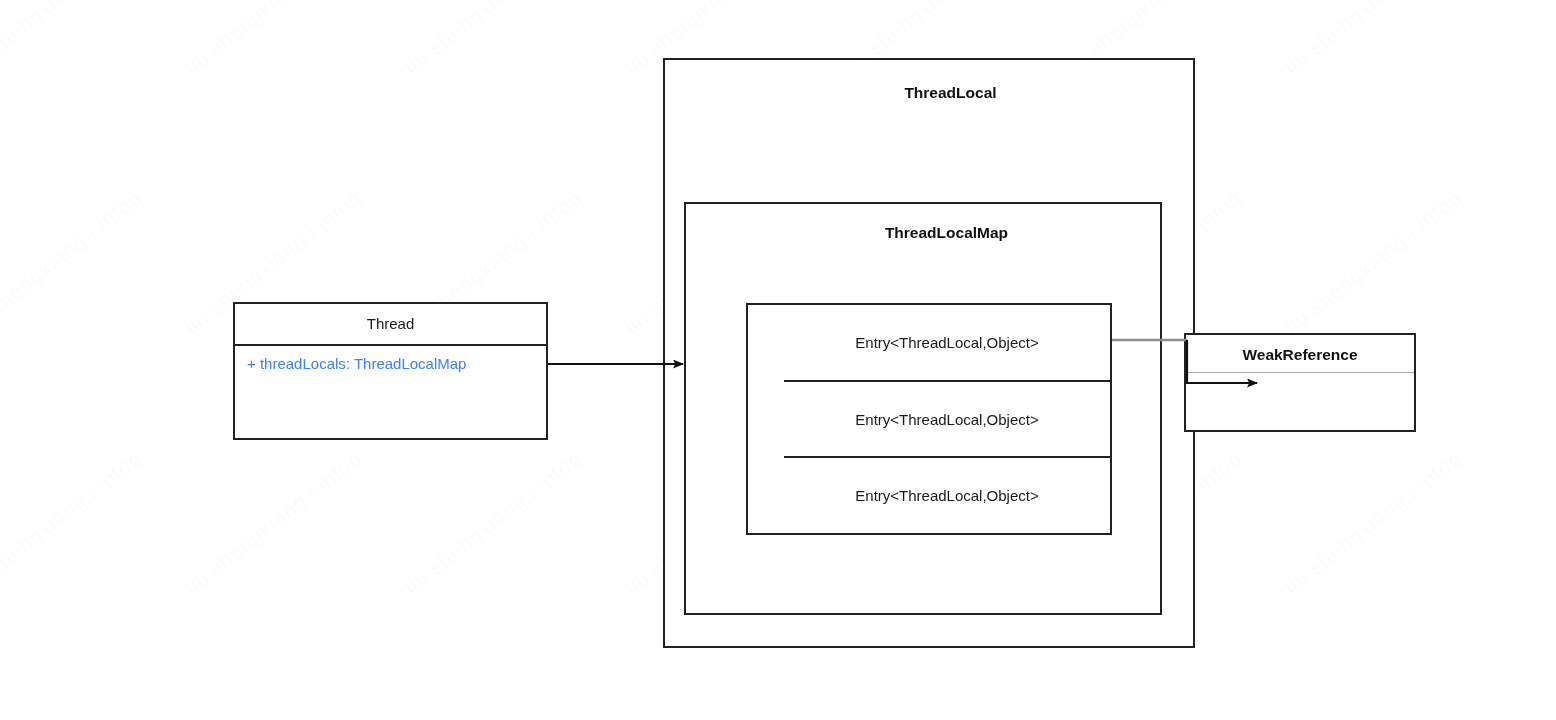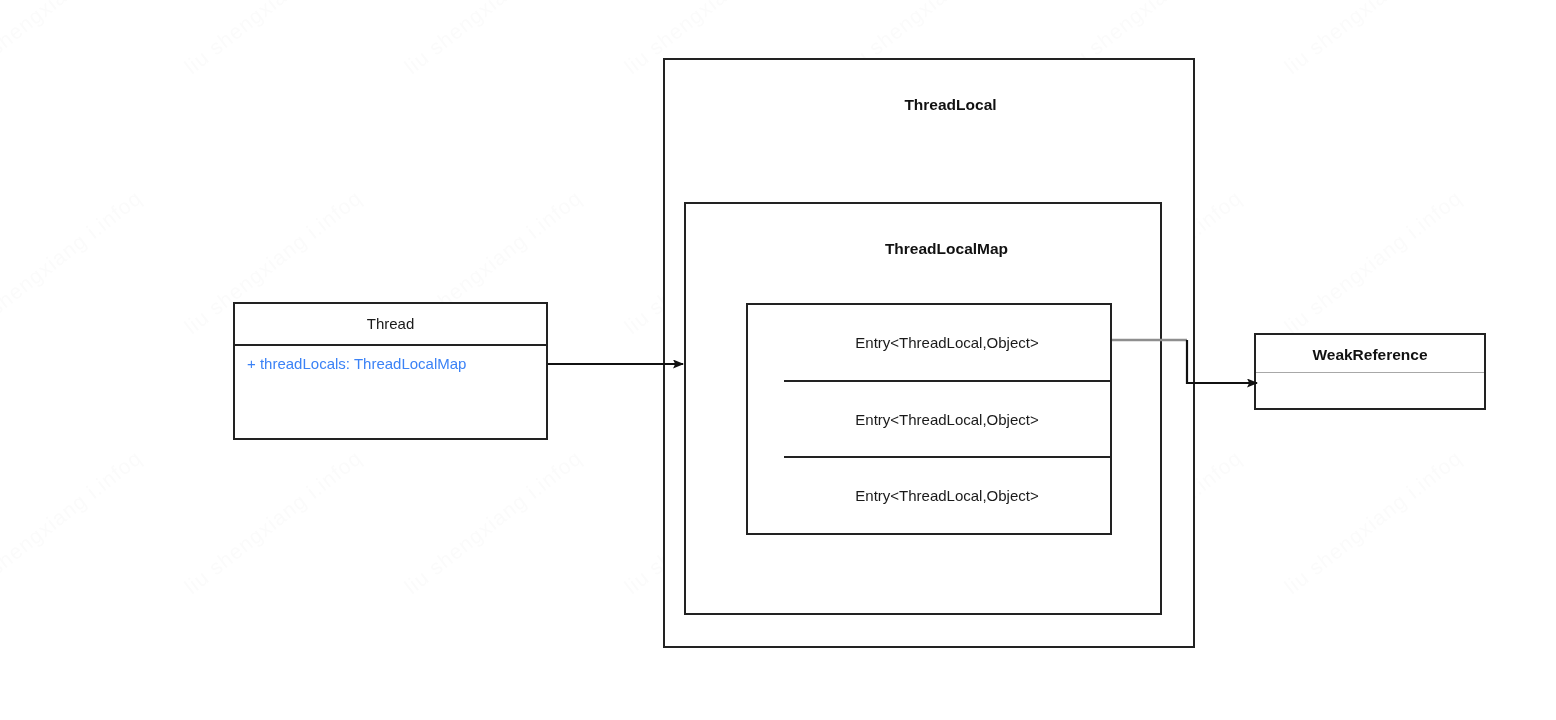--- a/index.html
+++ b/index.html
@@ -72,30 +72,30 @@
     white-space: nowrap;
   }
 
   
   #threadlocal-box {
     left: 663px;
     top: 58px;
     width: 532px;
     height: 590px;
   }
-  #threadlocal-box > .container-title { top: 36px; padding-left: 43px; }
+  #threadlocal-box > .container-title { top: 24px; padding-left: 43px; }
 
   
   #threadlocalmap-box {
     left: 684px;
     top: 202px;
     width: 478px;
     height: 413px;
   }
-  #threadlocalmap-box > .container-title { top: 36px; margin-left: 47px; }
+  #threadlocalmap-box > .container-title { top: 20px; margin-left: 47px; }
 
   
   #entry-list-box {
     left: 746px;
     top: 303px;
     width: 366px;
     height: 232px;
     display: flex;
     flex-direction: column;
     padding-left: 36px;
@@ -142,24 +142,24 @@
     position: absolute;
     left: 12px;
     top: 51px;
     font-size: 15px;
     color: #3b82f6;
     white-space: nowrap;
   }
 
   
   #weakreference-box {
-    left: 1254px;
+    left: 1184px;
     top: 333px;
     width: 232px;
-    height: 77px;
+    height: 99px;
   }
   #weakreference-title {
     position: absolute;
     left: 0;
     right: 0;
     top: 11px;
     text-align: center;
     font-weight: bold;
     font-size: 15.5px;
     color: #111111;

